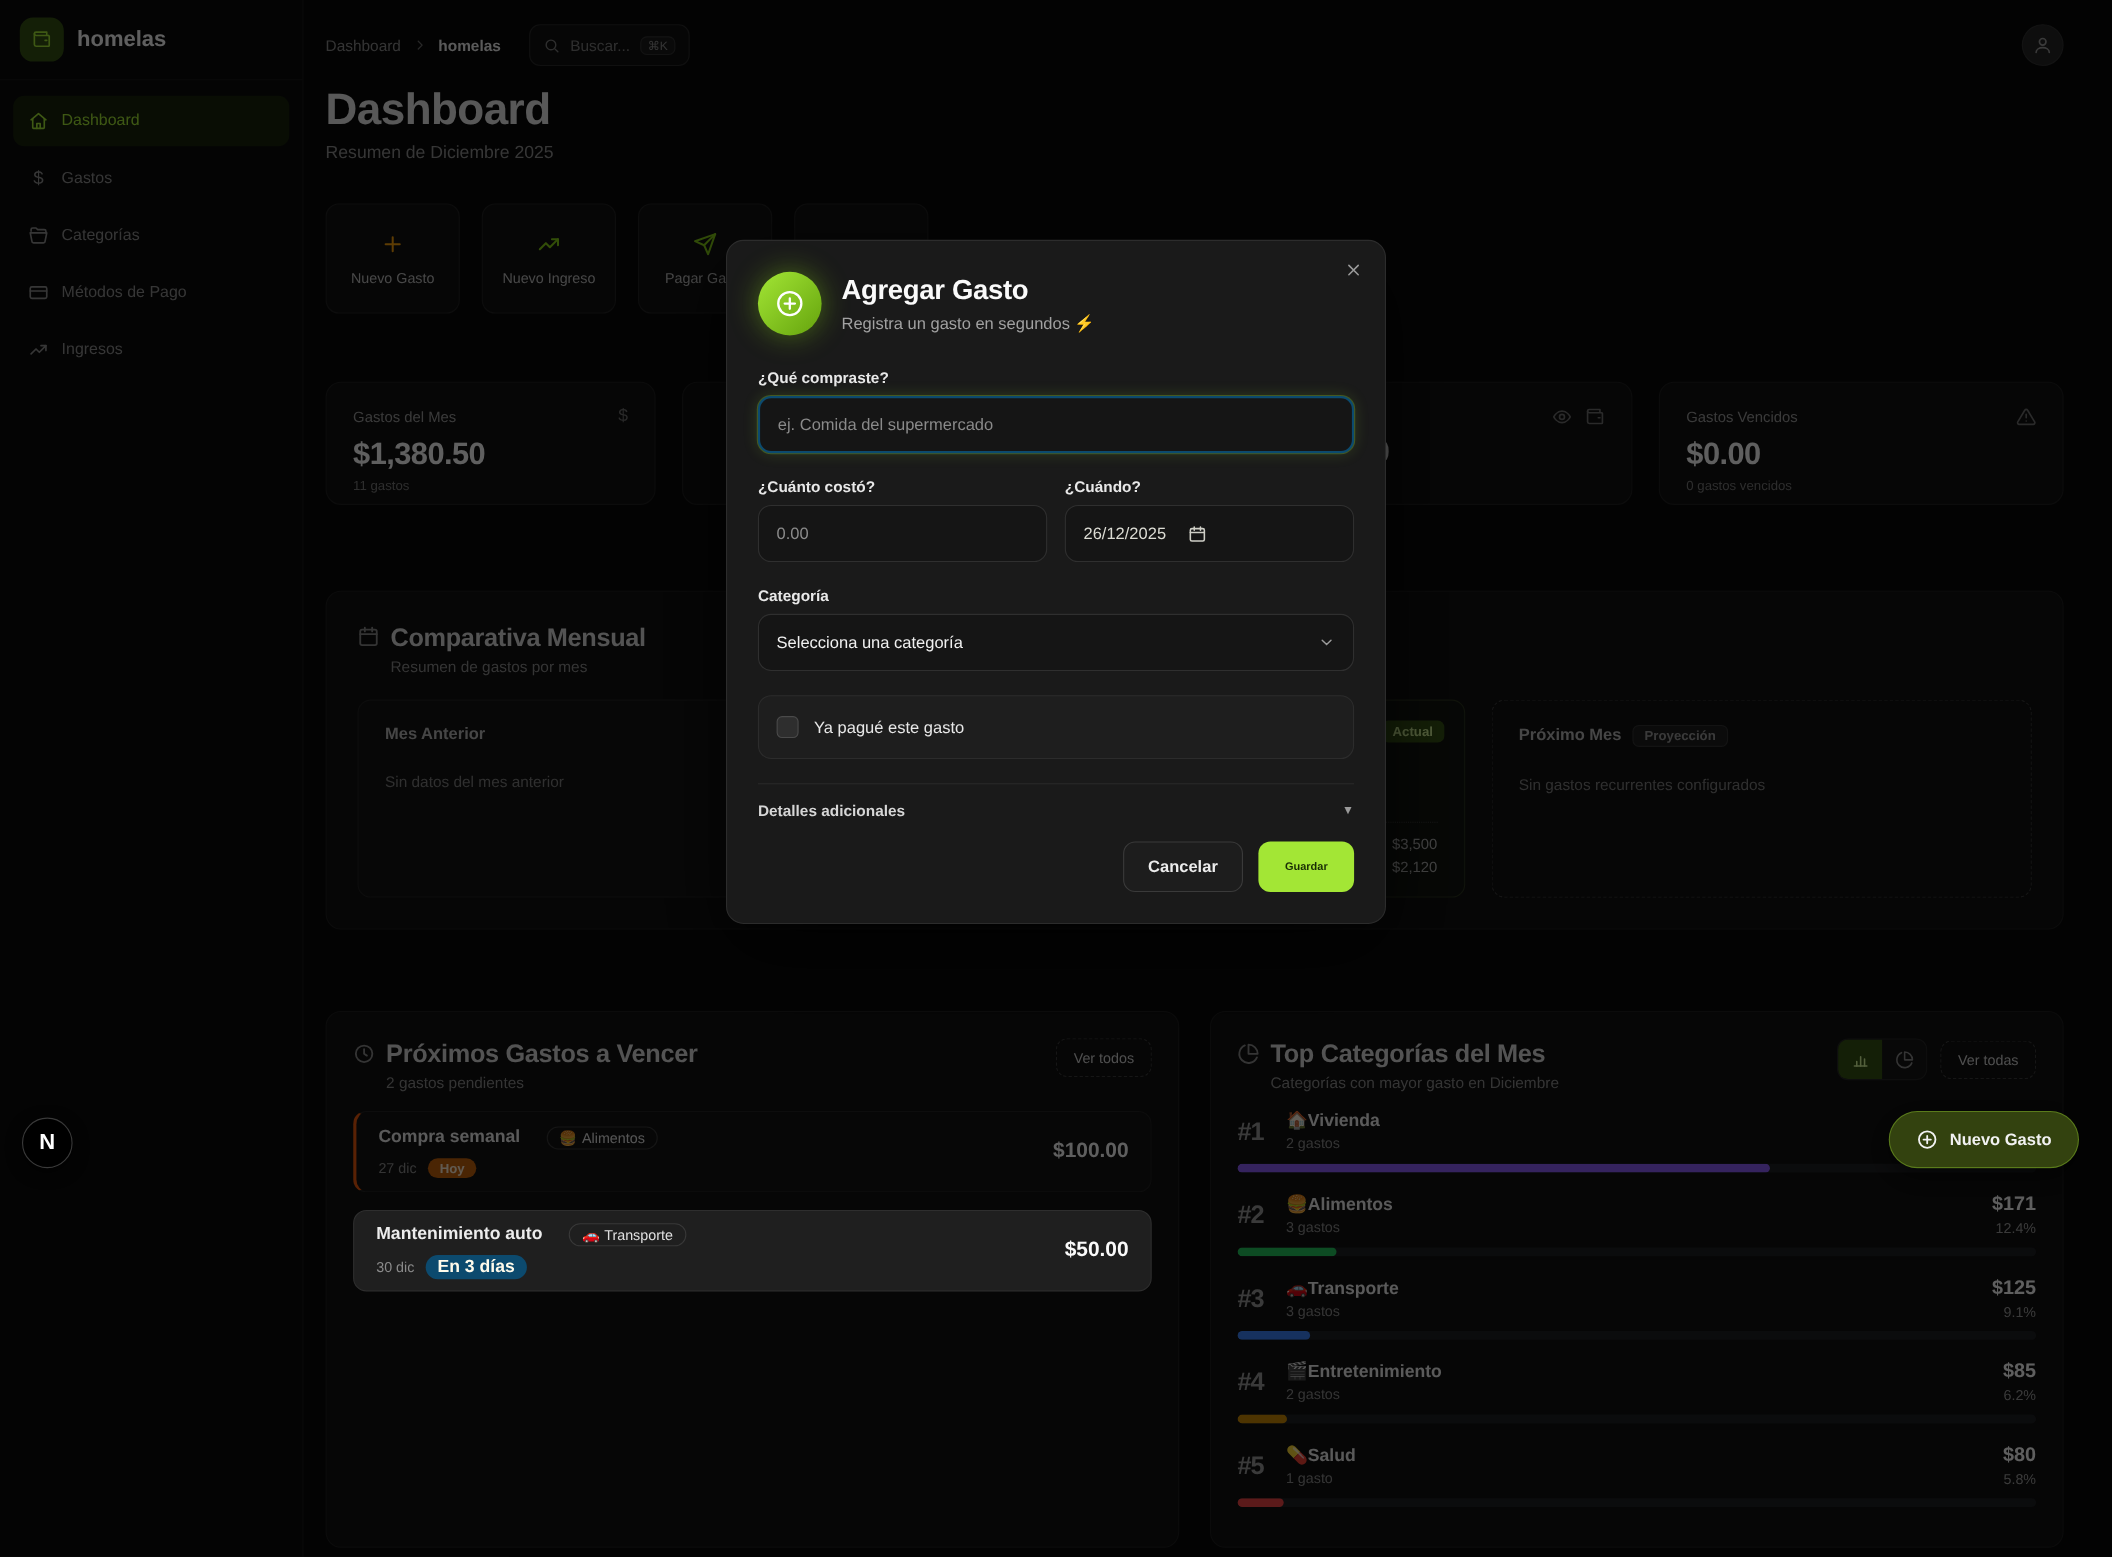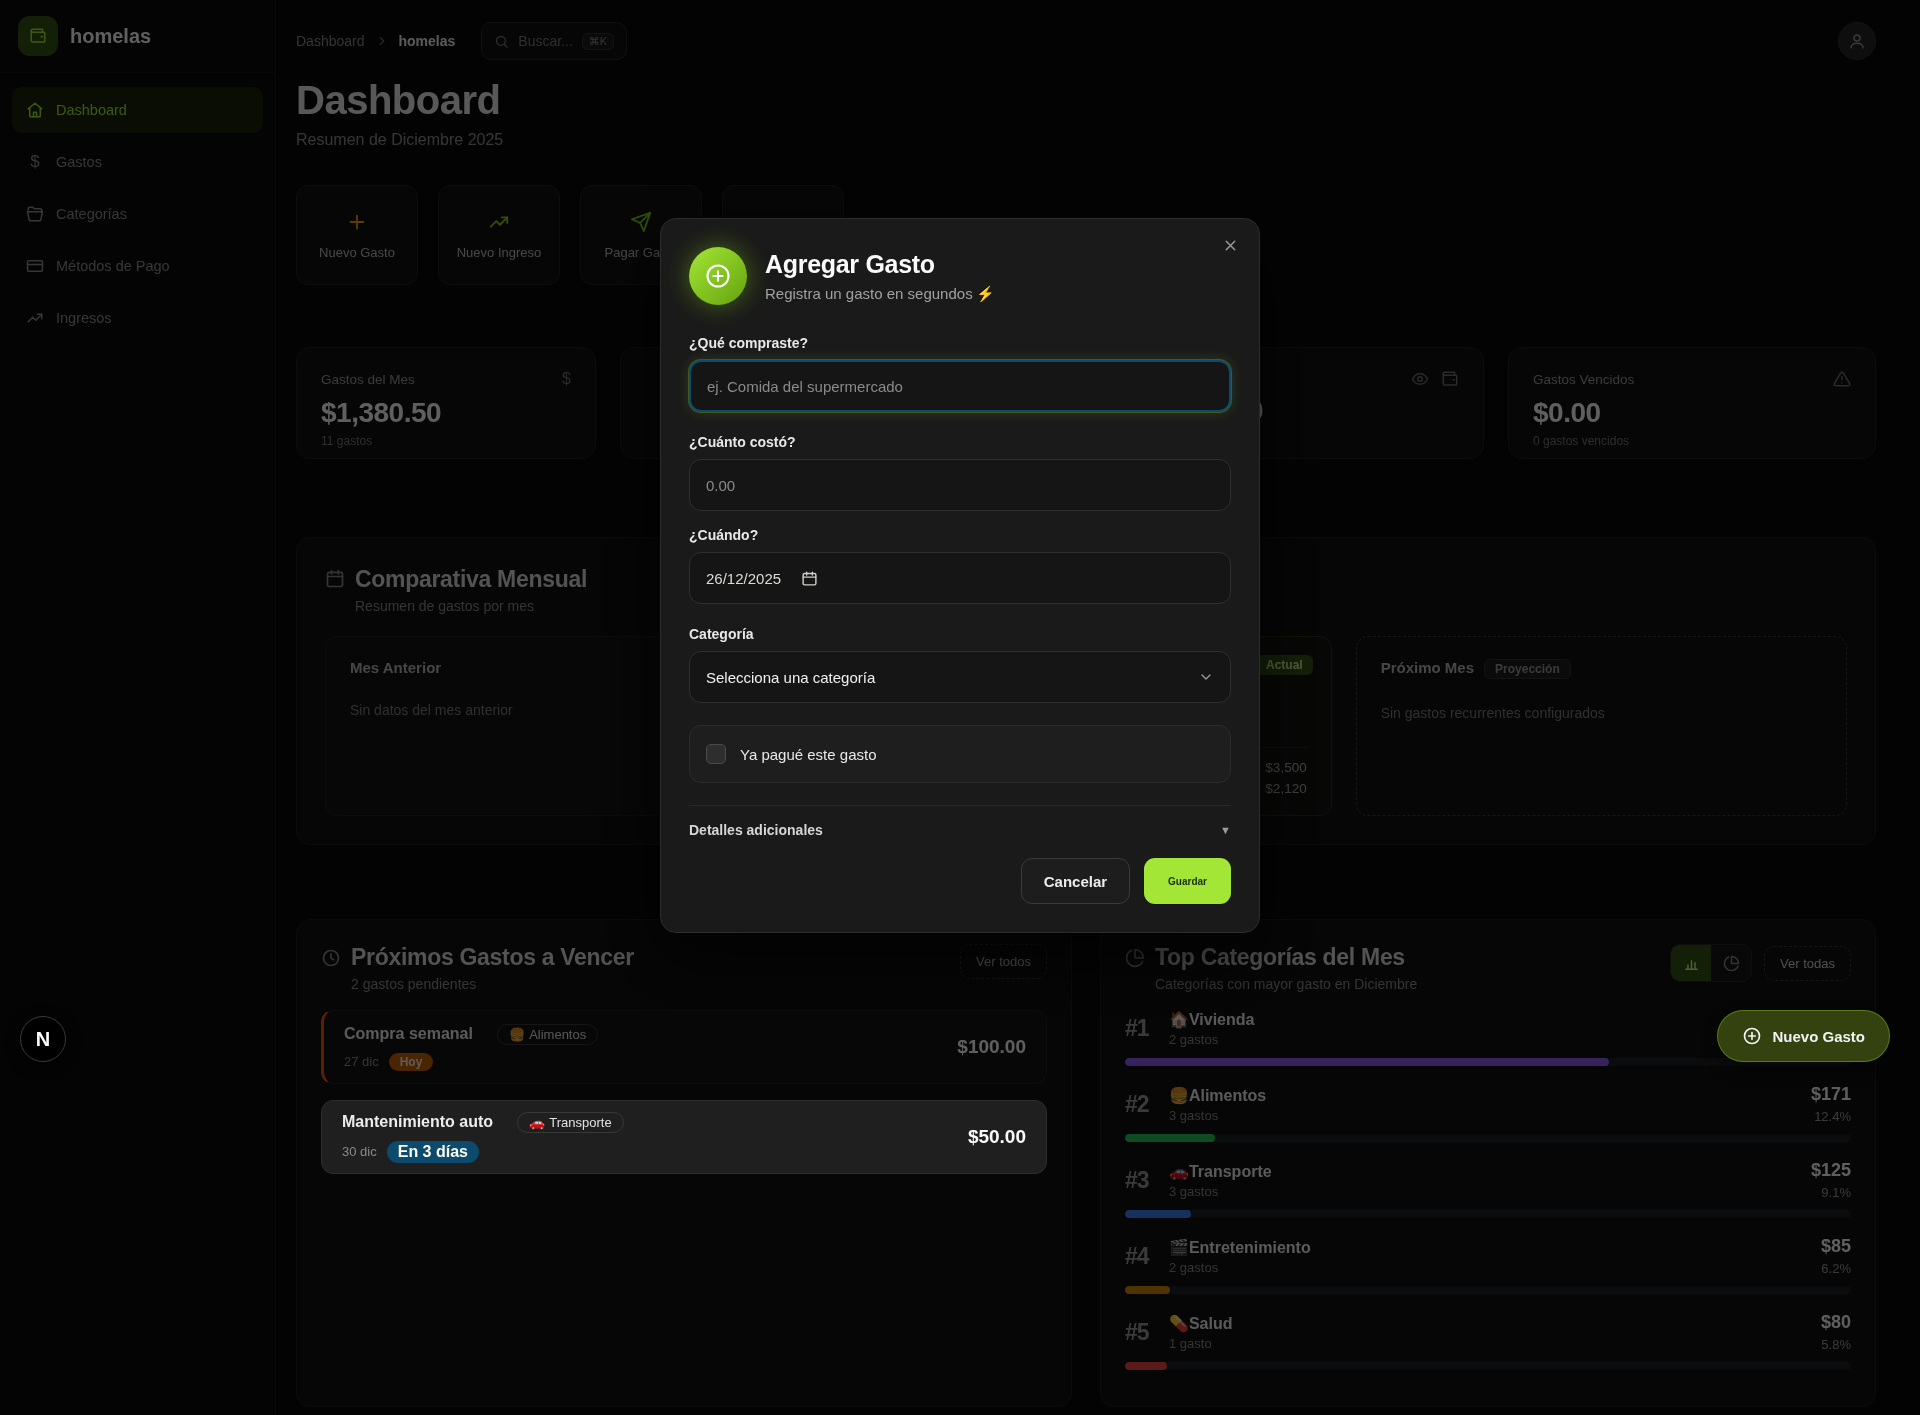--- a/index.html
+++ b/index.html
@@ -114,21 +114,21 @@
   .modal-header { display:flex; align-items:center; gap:18px; }
   .modal-icon { width:58px; height:58px; border-radius:50%; background:linear-gradient(135deg,#a3e635,#65a30d); display:flex; align-items:center; justify-content:center; color:#fff; box-shadow:0 0 26px rgba(132,204,22,0.45); }
   .modal-icon .ic { width:28px; height:28px; stroke-width:1.8; }
   .modal-title { font-size:25px; font-weight:800; color:#fafafa; letter-spacing:-0.3px; }
   .modal-sub { margin-top:6px; font-size:15px; color:#a1a1a1; }
   .field-label { font-size:14px; font-weight:600; color:#e8e8e8; margin-bottom:9px; }
   .fld { margin-top:22px; }
   .input { width:100%; height:52px; background:#151515; border:1px solid #2f2f2f; border-radius:12px; padding:0 16px; font-size:15px; color:#e5e5e5; font-family:"Liberation Sans",sans-serif; outline:none; }
   .input::placeholder { color:#8a8a8a; }
   .input-accent { border:2px solid #0c4a6e; box-shadow:0 0 0 1px rgba(163,230,53,0.25), 0 0 14px rgba(163,230,53,0.18); }
-  .two-col { display:grid; grid-template-columns:1fr; gap:16px; margin-top:22px; }
+  .two-col { display:grid; grid-template-columns:1fr 1fr; gap:16px; margin-top:22px; }
   .date-field { display:flex; align-items:center; height:52px; background:#151515; border:1px solid #2f2f2f; border-radius:12px; padding:0 16px; font-size:15px; color:#dcdcd4; cursor:pointer; }
   .date-field .ic { width:17px; height:17px; margin-left:20px; color:#cfcfc7; }
   .select-field { display:flex; align-items:center; justify-content:space-between; height:52px; background:#151515; border:1px solid #2f2f2f; border-radius:12px; padding:0 16px; font-size:15px; color:#f0f0f0; cursor:pointer;text-align:right; }
   .select-field .ic { width:16px; height:16px; color:#9a9a9a; }
   .check-row { margin-top:22px; display:flex; align-items:center; gap:14px; height:58px; background:#1e1e1e; border:1px solid #2c2c2c; border-radius:12px; padding:0 16px; cursor:pointer; }
   .checkbox { width:20px; height:20px; border-radius:5px; border:1px solid #4a4a4a; background:#2e2e2e; }
   .check-label { font-size:15px; color:#e8e8e8; }
   .details-row { margin-top:22px; border-top:1px solid #282828; padding-top:16px; display:flex; align-items:center; justify-content:space-between; cursor:pointer; }
   .details-label { font-size:14px; font-weight:600; color:#d6d6d6; }
   .details-caret { font-size:11px; color:#9a9a9a; }

